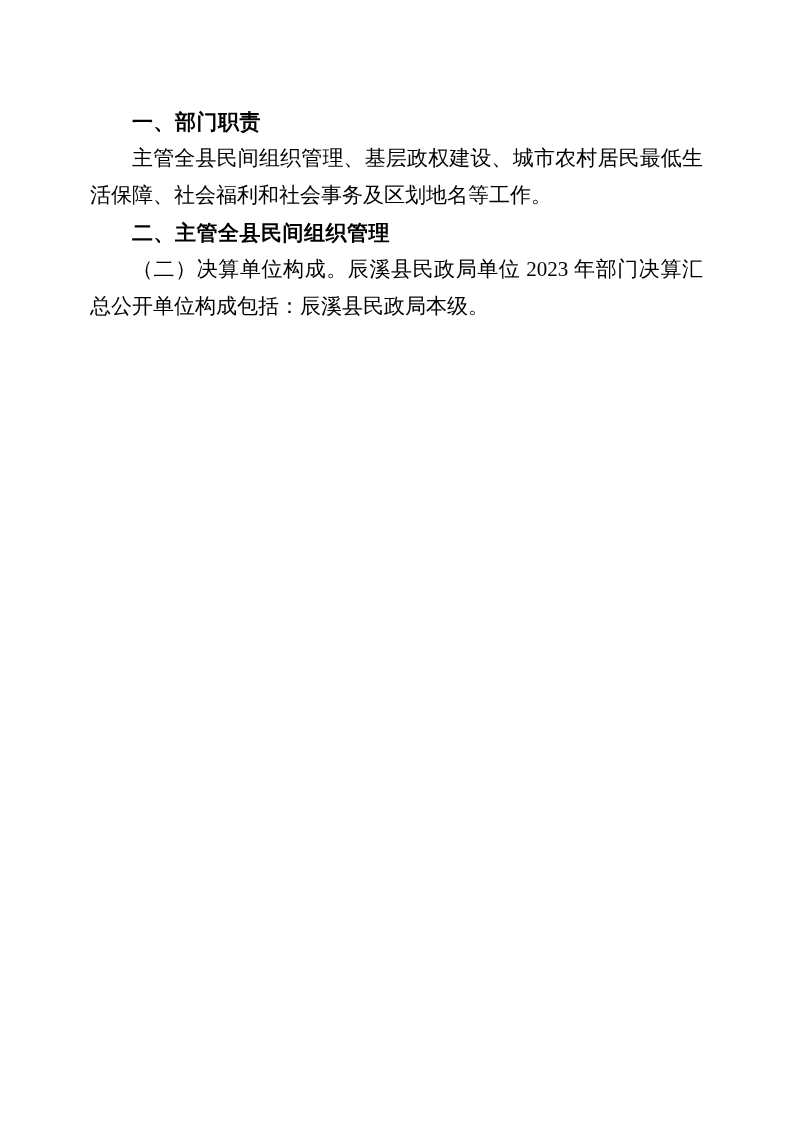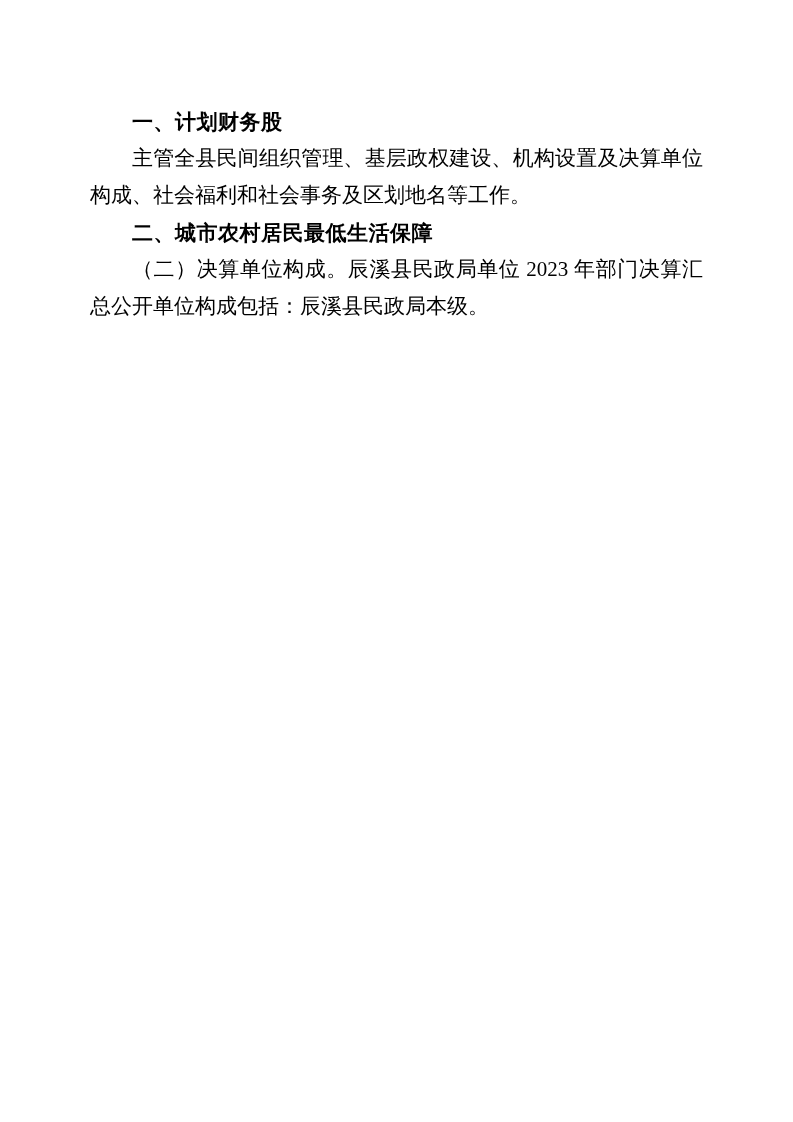--- a/index.html
+++ b/index.html
@@ -42,23 +42,23 @@
     text-align: justify;
     text-justify: inter-ideograph;
   }
 </style>
 </head>
 <body>
 
 <div class="page">
   <div class="content">
 
-    <h2 class="heading">一、计划财务股</h2>
+    <h2 class="heading">一、部门职责</h2>
 
-    <p class="para">主管全县民间组织管理、基层政权建设、机构设置及决算单位构成、社会福利和社会事务及区划地名等工作。</p>
+    <p class="para">主管全县民间组织管理、基层政权建设、城市农村居民最低生活保障、社会福利和社会事务及区划地名等工作。</p>
 
-    <h2 class="heading">二、城市农村居民最低生活保障</h2>
+    <h2 class="heading">二、主管全县民间组织管理</h2>
 
 
     <p class="para">（二）决算单位构成。辰溪县民政局单位 2023 年部门决算汇总公开单位构成包括：辰溪县民政局本级。</p>
 
   </div>
 </div>
 
 </body></html>

